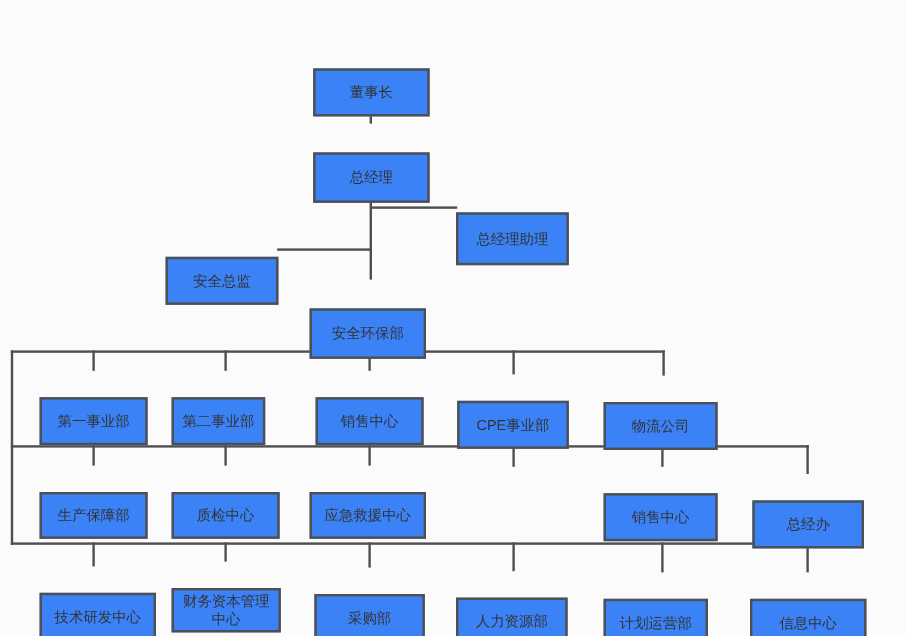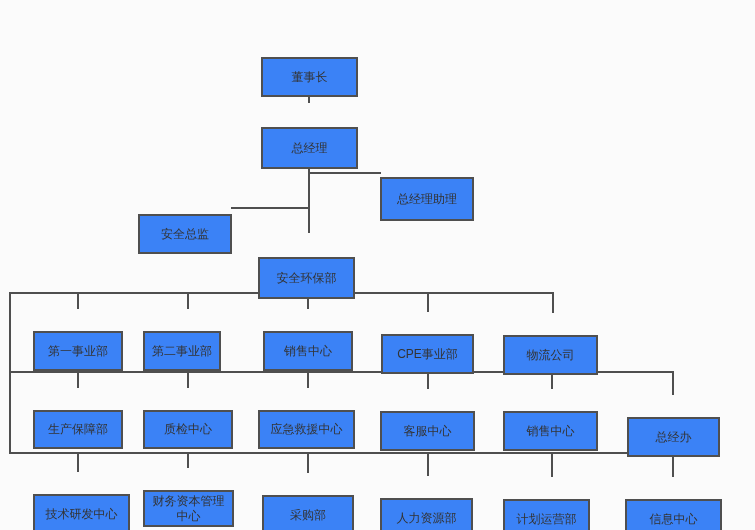--- a/index.html
+++ b/index.html
@@ -67,21 +67,20 @@
 
   <div class="node" style="left:33px;top:307px;width:90px;height:40px">第一事业部</div>
   <div class="node" style="left:143px;top:307px;width:78px;height:40px">第二事业部</div>
   <div class="node" style="left:263px;top:307px;width:90px;height:40px">销售中心</div>
   <div class="node" style="left:381px;top:310px;width:93px;height:40px">CPE事业部</div>
   <div class="node" style="left:503px;top:311px;width:95px;height:40px">物流公司</div>
 
   <div class="node" style="left:33px;top:386px;width:90px;height:39px">生产保障部</div>
   <div class="node" style="left:143px;top:386px;width:90px;height:39px">质检中心</div>
   <div class="node" style="left:258px;top:386px;width:97px;height:39px">应急救援中心</div>
-  <div class="node" style="left:380px;top:387px;width:95px;height:40px">客服中心</div>
   <div class="node" style="left:503px;top:387px;width:95px;height:40px">销售中心</div>
   <div class="node" style="left:627px;top:393px;width:93px;height:40px">总经办</div>
 
   <div class="node" style="left:33px;top:470px;width:97px;height:40px">技术研发中心</div>
   <div class="node" style="left:143px;top:466px;width:91px;height:37px">财务资本管理中心</div>
   <div class="node" style="left:262px;top:471px;width:92px;height:40px">采购部</div>
   <div class="node" style="left:380px;top:474px;width:93px;height:40px">人力资源部</div>
   <div class="node" style="left:503px;top:475px;width:87px;height:40px">计划运营部</div>
   <div class="node" style="left:625px;top:475px;width:97px;height:40px">信息中心</div>
 

